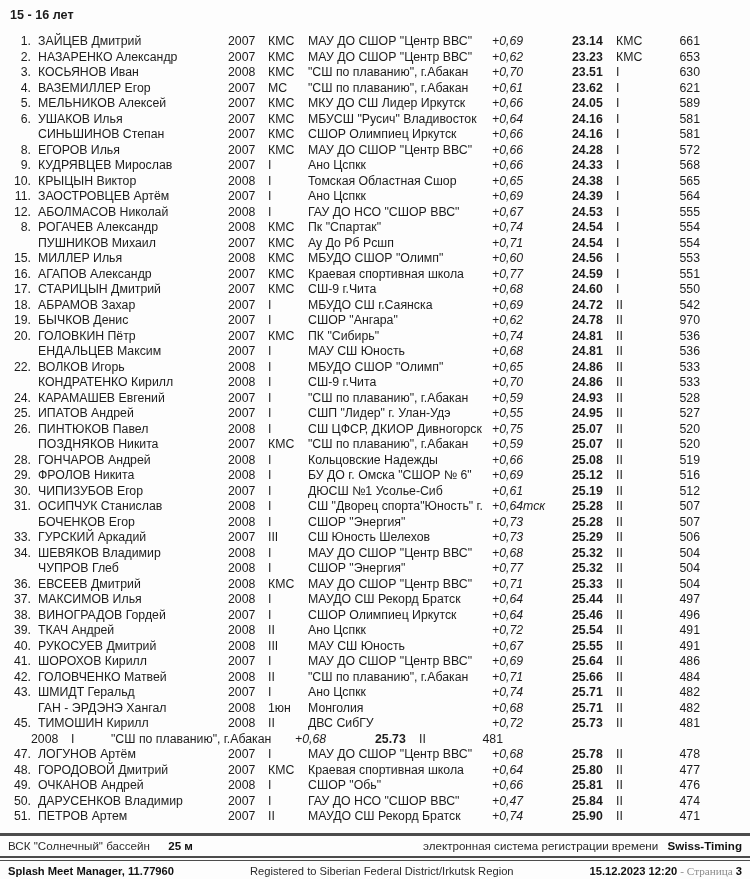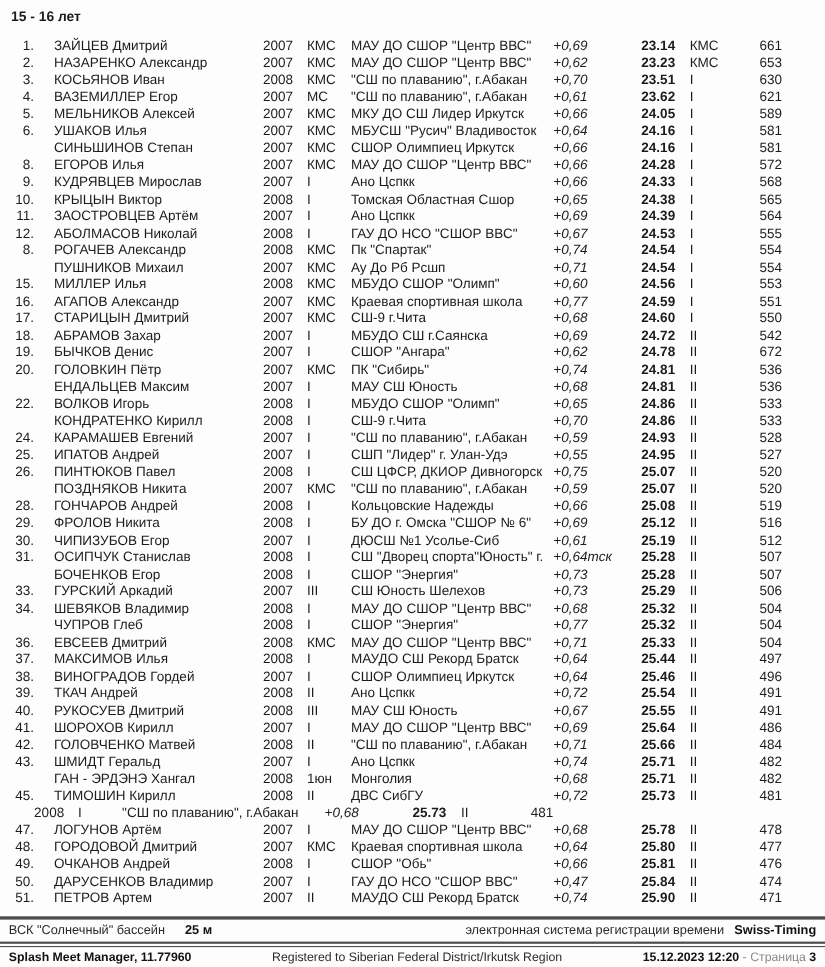--- a/index.html
+++ b/index.html
@@ -15,21 +15,21 @@
     margin:8px 0 0 10px;
   }
   .results{margin-top:12px;}
   .row{
     display:flex;align-items:baseline;
     height:15.5px;line-height:15.5px;
     white-space:nowrap;
   }
   .c{display:inline-block;overflow:visible;white-space:nowrap;}
   .c-place {width:31px;text-align:right;flex:none;}
-  .c-name  {width:190px;margin-left:18px;flex:none;}
+  .c-name  {width:190px;margin-left:7px;flex:none;}
   .c-year  {width:40px;flex:none;}
   .c-grade {width:40px;flex:none;}
   .c-club  {width:184px;flex:none;}
   .c-react {width:40px;flex:none;font-style:italic;}
   .c-time  {width:44px;margin-left:40px;font-weight:bold;flex:none;}
   .c-grade2{width:58px;flex:none;}
   .c-points{width:26px;text-align:right;flex:none;}
 
   .footer{position:absolute;left:0;right:0;top:833px;}
   .rule-heavy{height:3px;background:#4c4c4c;}
@@ -37,21 +37,21 @@
     display:flex;justify-content:space-between;align-items:center;
     padding:3px 8px 4px 8px;font-size:11.6px;color:#2a2a2a;
   }
   .venue-group span{display:inline;}
   .bold{font-weight:bold;color:#111;}
   .rule-double{height:2px;border-top:2px solid #4c4c4c;border-bottom:1px solid #4c4c4c;}
   .footer-line2{
     display:flex;justify-content:space-between;align-items:center;
     padding:4px 8px 0 8px;font-size:11.2px;color:#2a2a2a;
   }
-  .muted{color:#8a8a8a;}
+  .muted{color:#8a8a8a;font-family:Liberation Serif, serif;}
   .timing-group .bold{margin-left:6px;}
   .pool-len{margin-left:15px;}
 </style>
 </head>
 <body>
 
 <div class="page-title">15 - 16 лет</div>
 
 <div class="results" id="rows">
     <div class="row">
@@ -254,21 +254,21 @@
   </div>
     <div class="row">
     <span class="c c-place">19.</span>
     <span class="c c-name">БЫЧКОВ Денис</span>
     <span class="c c-year">2007</span>
     <span class="c c-grade">I</span>
     <span class="c c-club">СШОР "Ангара"</span>
     <span class="c c-react">+0,62</span>
     <span class="c c-time">24.78</span>
     <span class="c c-grade2">II</span>
-    <span class="c c-points">672</span>
+    <span class="c c-points">970</span>
   </div>
     <div class="row">
     <span class="c c-place">20.</span>
     <span class="c c-name">ГОЛОВКИН Пётр</span>
     <span class="c c-year">2007</span>
     <span class="c c-grade">КМС</span>
     <span class="c c-club">ПК "Сибирь"</span>
     <span class="c c-react">+0,74</span>
     <span class="c c-time">24.81</span>
     <span class="c c-grade2">II</span>

